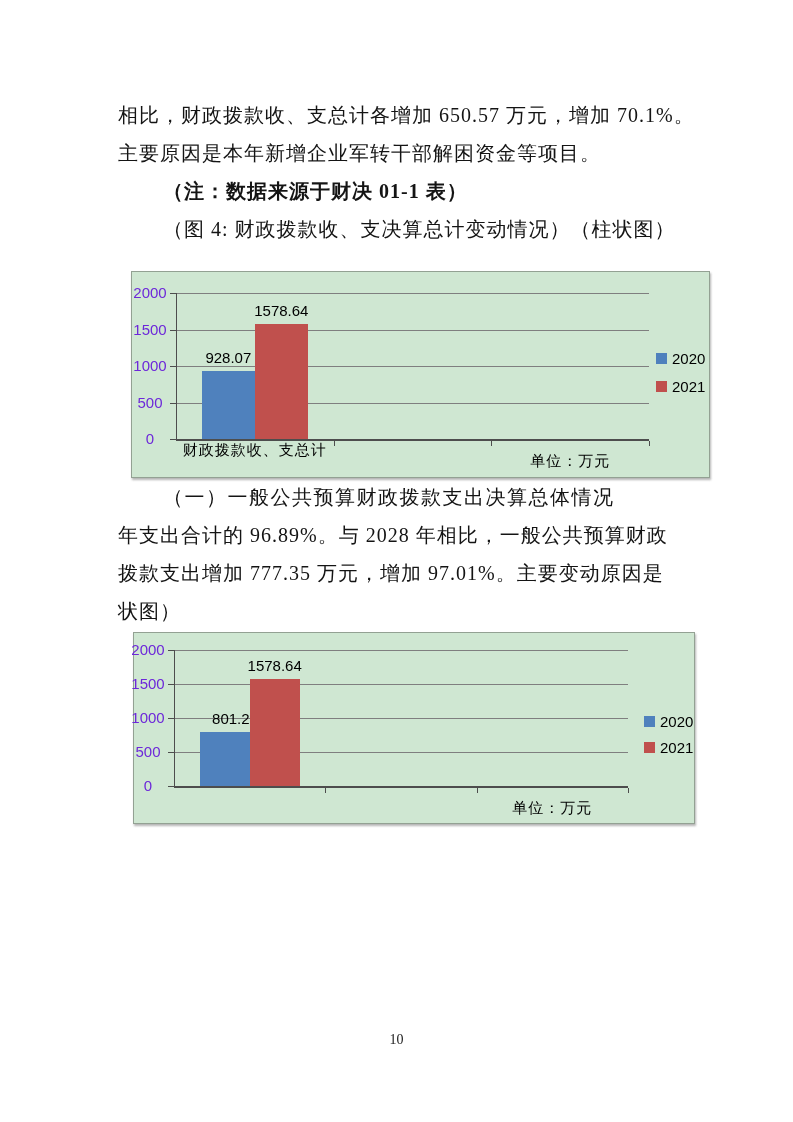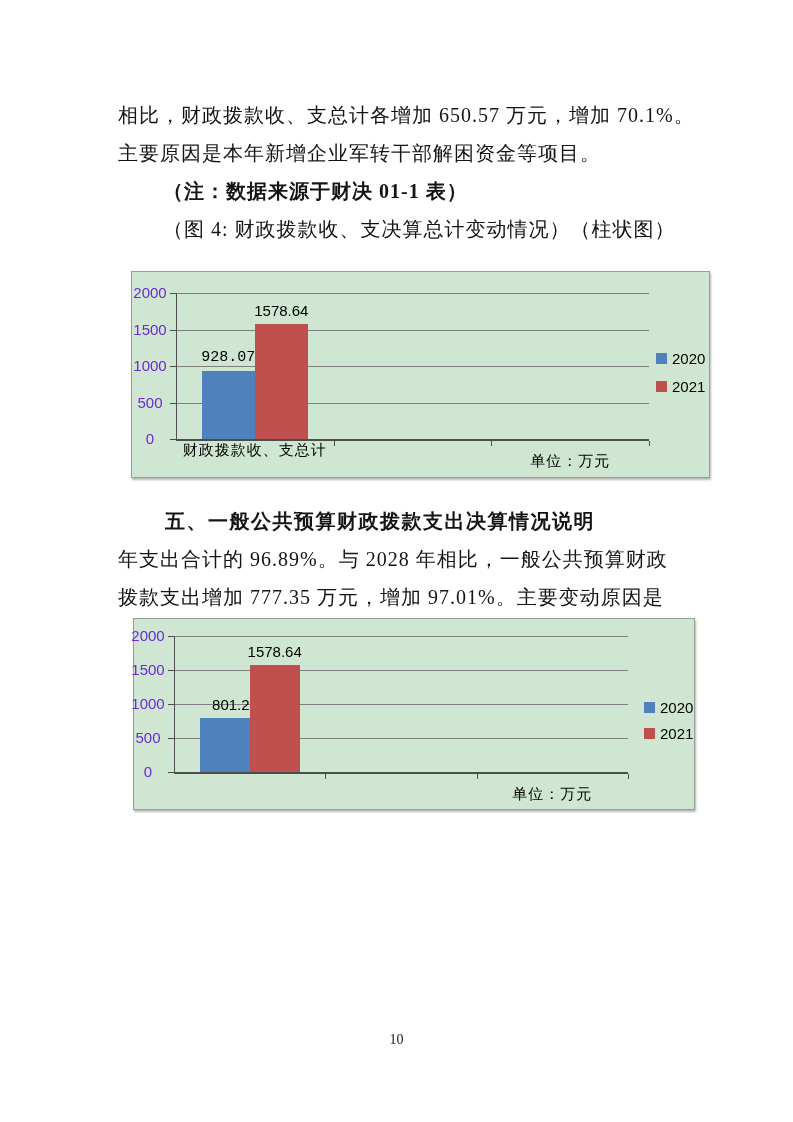--- a/index.html
+++ b/index.html
@@ -85,40 +85,41 @@
         <div class="ylabel" style="left: 0px; top: 57.5px; width: 36px;">1500</div>
         <div class="gridline" style="left: 44px; top: 21px; width: 473px;"></div>
         <div class="ytick" style="left: 38px; top: 21px;"></div>
         <div class="ylabel" style="left: 0px; top: 21px; width: 36px;">2000</div>
         <div class="yaxis" style="left: 44px; top: 21px; height: 146px;"></div>
         <div class="xaxis" style="left: 44px; top: 167px; width: 473px;"></div>
         <div class="xtick" style="left: 201.667px; top: 169px;"></div>
         <div class="xtick" style="left: 359.333px; top: 169px;"></div>
         <div class="xtick" style="left: 517px; top: 169px;"></div>
         <div class="bar" style="left: 69.8333px; top: 99.2509px; width: 53px; height: 67.7491px; background: rgb(79, 129, 189);"></div>
-        <div class="datalabel" style="left: 96.3333px; top: 77.2509px; font-family: Liberation Mono, monospace;">928.07</div>
+        <div class="datalabel" style="left: 96.3333px; top: 77.2509px;">928.07</div>
         <div class="bar" style="left: 122.833px; top: 51.7593px; width: 53px; height: 115.241px; background: rgb(192, 80, 77);"></div>
         <div class="datalabel" style="left: 149.333px; top: 29.7593px;">1578.64</div>
         <div class="cat-label" style="left: 122.833px; top: 169px;">财政拨款收、支总计</div>
         <div class="unit-label" style="left: 438.167px; top: 180px;">单位：万元</div>
         <div class="legend-item" style="left: 524px; top: 78px;">
           <div class="legend-swatch" style="background: rgb(79, 129, 189);"></div>
           <span>2020</span>
         </div>
         <div class="legend-item" style="left: 524px; top: 106px;">
           <div class="legend-swatch" style="background: rgb(192, 80, 77);"></div>
           <span>2021</span>
         </div>
       </div>
 
-    <p class="heading">五、一般公共预算财政拨款支出决算情况说明</p>
+    <p class="line indent subheading">（一）一般公共预算财政拨款支出决算总体情况</p>
 
     <p class="line">年支出合计的 96.89%。与 2028 年相比，一般公共预算财政</p>
     <p class="line">拨款支出增加 777.35 万元，增加 97.01%。主要变动原因是</p>
 
+    <p class="line">状图）</p>
 
     <div class="chart-frame chart2" style="background: rgb(207, 231, 210);">
         <div class="ytick" style="left: 34px; top: 153px;"></div>
         <div class="ylabel" style="left: -4px; top: 153px; width: 36px;">0</div>
         <div class="gridline" style="left: 40px; top: 119px; width: 454px;"></div>
         <div class="ytick" style="left: 34px; top: 119px;"></div>
         <div class="ylabel" style="left: -4px; top: 119px; width: 36px;">500</div>
         <div class="gridline" style="left: 40px; top: 85px; width: 454px;"></div>
         <div class="ytick" style="left: 34px; top: 85px;"></div>
         <div class="ylabel" style="left: -4px; top: 85px; width: 36px;">1000</div>

